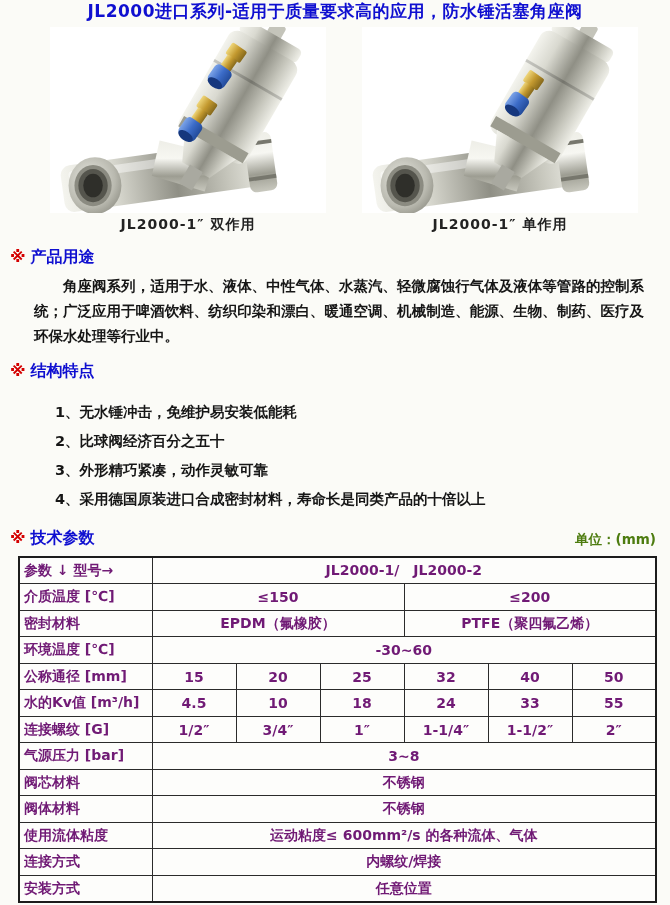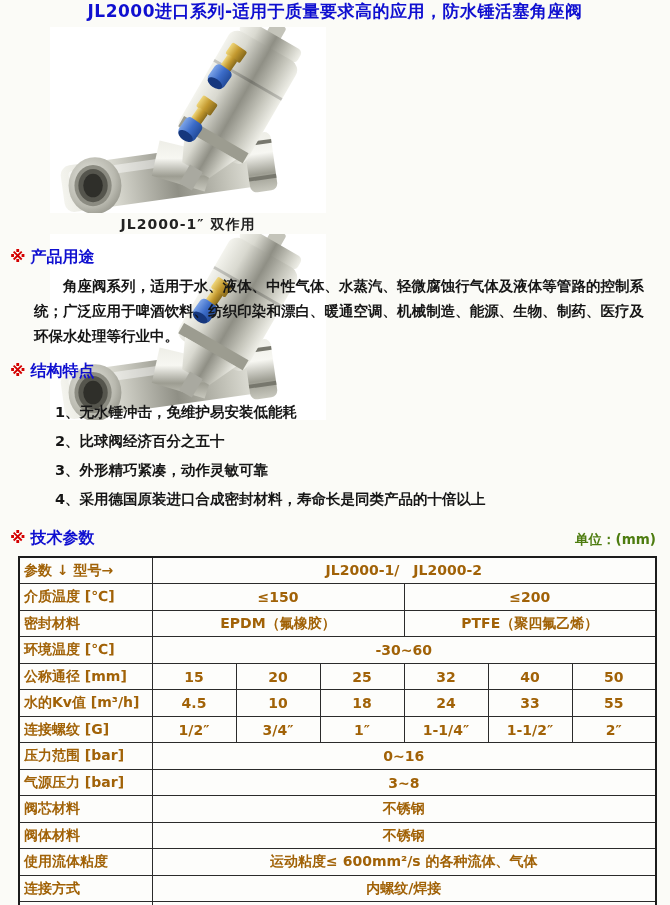--- a/index.html
+++ b/index.html
@@ -8,21 +8,21 @@
     background:#fbfbf7;color:#141414;
     font-family:"DejaVu Sans","Liberation Sans",sans-serif;
     font-weight:bold;
   }
   .title{
     text-align:center;
     font-size:17px;letter-spacing:.5px;color:#0f0fd0;
   }
   .products{
     display:flex;justify-content:space-between;
-    padding:4px 30px 0 48px;height:212px;box-sizing:border-box;flex-direction:column;
+    padding:4px 30px 0 48px;height:212px;box-sizing:border-box;
   }
   .figure{width:280px;text-align:center;}
   .photo{width:276px;height:186px;background:#ffffff;display:block;margin:0 auto;}
   .caption{font-size:14px;margin-top:3px;color:#222;letter-spacing:1px;}
   .sec-head{margin:12px 10px 0 10px;font-size:16px;color:#0f0fd0;}
   .sec-head .marker{color:#d40000;margin-right:5px;}
   .usage-para{
     margin:6px 26px 6px 34px;font-size:14.5px;line-height:1.72;
     text-indent:2em;color:#161616;text-align:justify;
   }
@@ -32,21 +32,21 @@
     margin:14px 14px 0 10px;
     gap:32px;
   }
   .unit-note{font-size:13.5px;color:#4d7c0f;}
   table.specs{
     margin:7px 0 0 18px;border-collapse:collapse;table-layout:fixed;
     width:637px;border:2px solid #1c1c1c;background:#fdfdfb;
   }
   table.specs td{
     border:1px solid #2b2b2b;font-size:14px;font-weight:bold;
-    height:23.5px;padding:1px 4px;color:#a16207;white-space:nowrap;overflow:hidden;
+    height:23.5px;padding:1px 4px;color:#701a75;white-space:nowrap;overflow:hidden;
   }
   td.lbl{text-align:left;padding-left:8px;}
   td.val{text-align:center;}
 </style>
 </head>
 <body>
 
 <svg width="0" height="0" style="position:absolute" aria-hidden="true">
   <defs>
     <linearGradient id="gMet" x1="0" y1="0" x2="1" y2="0">
@@ -128,20 +128,21 @@
     </svg>
     <div class="caption">JL2000-1″ 双作用</div>
   </div>
   <div class="figure">
     <svg class="photo" viewBox="0 0 270 190">
       <use href="#valveBase"></use>
       <g transform="translate(152,58) rotate(-55)">
           <use href="#fitting"></use>
         </g>
     </svg>
+    <div class="caption">JL2000-1″ 单作用</div>
   </div>
 </div>
 
 <div class="sec-head">
   <span class="marker">※</span><span>产品用途</span>
 </div>
 <div class="usage-para">角座阀系列，适用于水、液体、中性气体、水蒸汽、轻微腐蚀行气体及液体等管路的控制系统；广泛应用于啤酒饮料、纺织印染和漂白、暖通空调、机械制造、能源、生物、制药、医疗及环保水处理等行业中。</div>
 
 <div class="sec-head">
   <span class="marker">※</span><span>结构特点</span>
@@ -210,24 +211,20 @@
       <tr>
         <td class="lbl">连接螺纹 [G]</td>
         <td class="val">1/2″</td>
         <td class="val">3/4″</td>
         <td class="val">1″</td>
         <td class="val">1-1/4″</td>
         <td class="val">1-1/2″</td>
         <td class="val">2″</td>
       </tr>
       <tr>
-        <td class="lbl">压力范围 [bar]</td>
-        <td class="val" colspan="6">0~16</td>
-      </tr>
-      <tr>
         <td class="lbl">气源压力 [bar]</td>
         <td class="val" colspan="6">3~8</td>
       </tr>
       <tr>
         <td class="lbl">阀芯材料</td>
         <td class="val" colspan="6">不锈钢</td>
       </tr>
       <tr>
         <td class="lbl">阀体材料</td>
         <td class="val" colspan="6">不锈钢</td>

